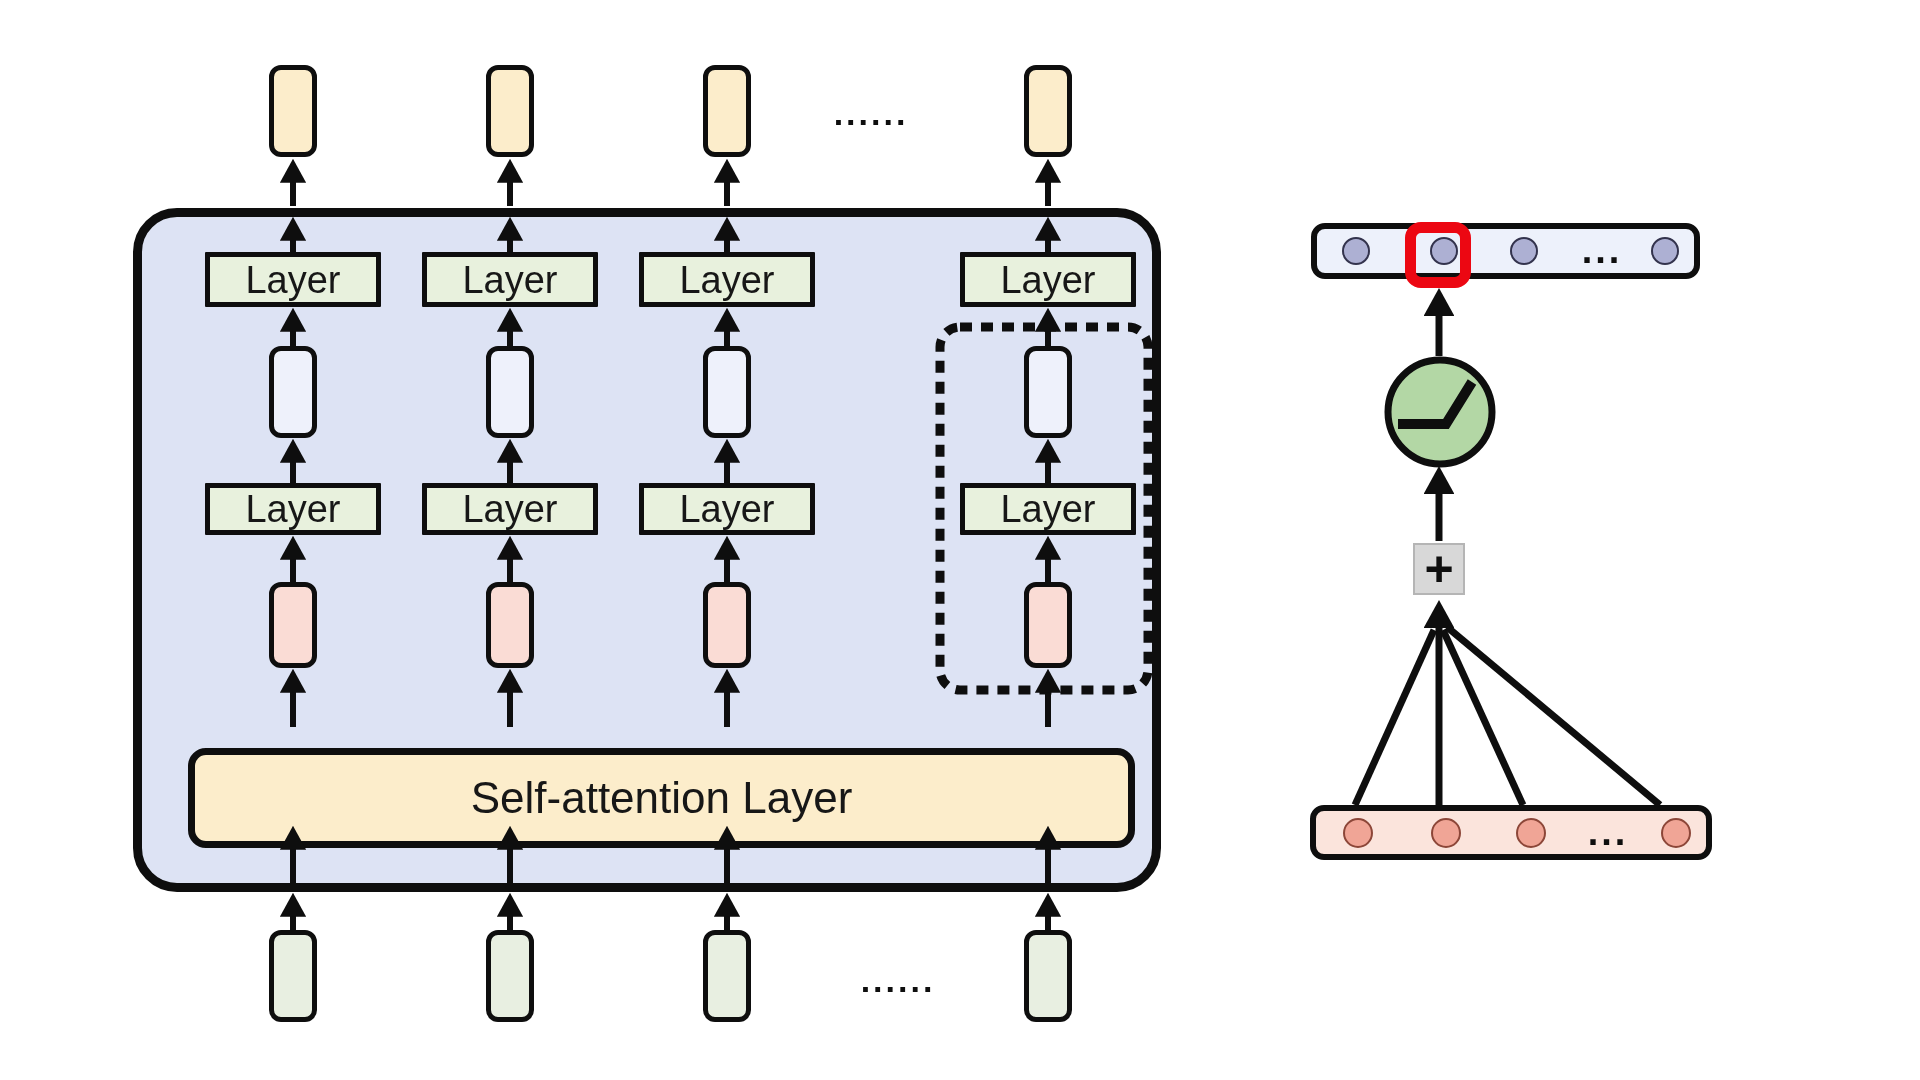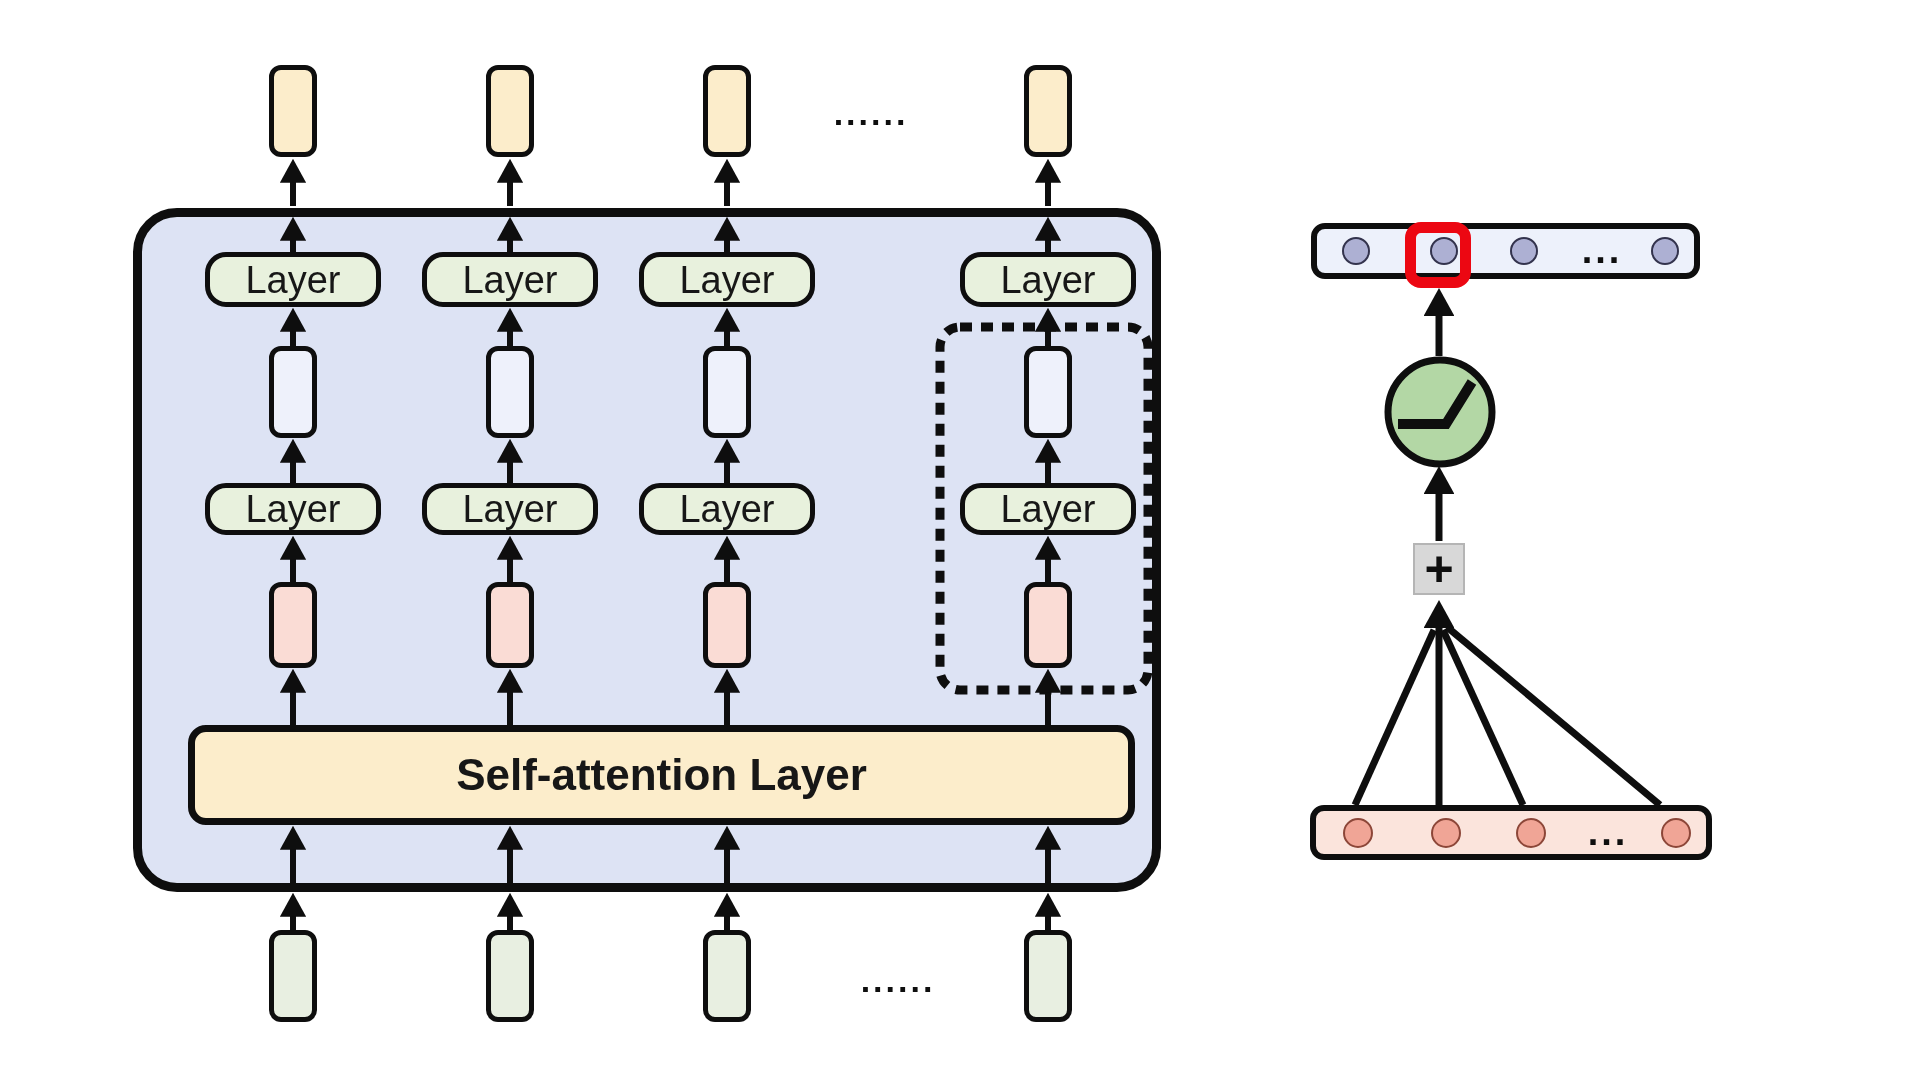--- a/index.html
+++ b/index.html
@@ -18,31 +18,31 @@
   }
   .cell{
     width:48px;border:5px solid var(--ink,#0e0e0e);border-radius:12px;
   }
   .cell.token-out{top:65px;height:92px;background:var(--cream-fill,#fcedcb);}
   .cell.hidden-blue{top:346px;height:92px;background:var(--cell-blue-fill,#eef1fb);}
   .cell.hidden-pink{top:582px;height:86px;background:var(--cell-pink-fill,#fadcd5);}
   .cell.token-in{top:930px;height:92px;background:var(--input-green-fill,#e8efe1);}
   .layer-box{
     width:176px;height:55px;background:var(--layer-green-fill,#e8f1dd);
-    border:5px solid var(--ink,#0e0e0e);border-radius:21px;
+    border:5px solid var(--ink,#0e0e0e);border-radius:1px;
     display:flex;align-items:center;justify-content:center;
     font-size:38px;line-height:1;
   }
   .layer-box.row2{height:52px;}
   .self-attention-box{
-    left:188px;top:725px;width:947px;height:100px;
+    left:188px;top:748px;width:947px;height:100px;
     background:var(--cream-fill,#fcedcb);
     border:7px solid var(--ink,#0e0e0e);border-radius:18px;
     display:flex;align-items:center;justify-content:center;
-    font-size:44px;line-height:1;font-weight:bold;
+    font-size:44px;line-height:1;
   }
   .ellipsis{
     transform:translate(-50%,-50%);
     font-weight:bold;color:var(--ink,#0e0e0e);
     font-size:34px;letter-spacing:3px;line-height:1;white-space:nowrap;
   }
   
   .vector-bar{
     height:56px;border:6px solid var(--ink,#0e0e0e);border-radius:14px;
   }

